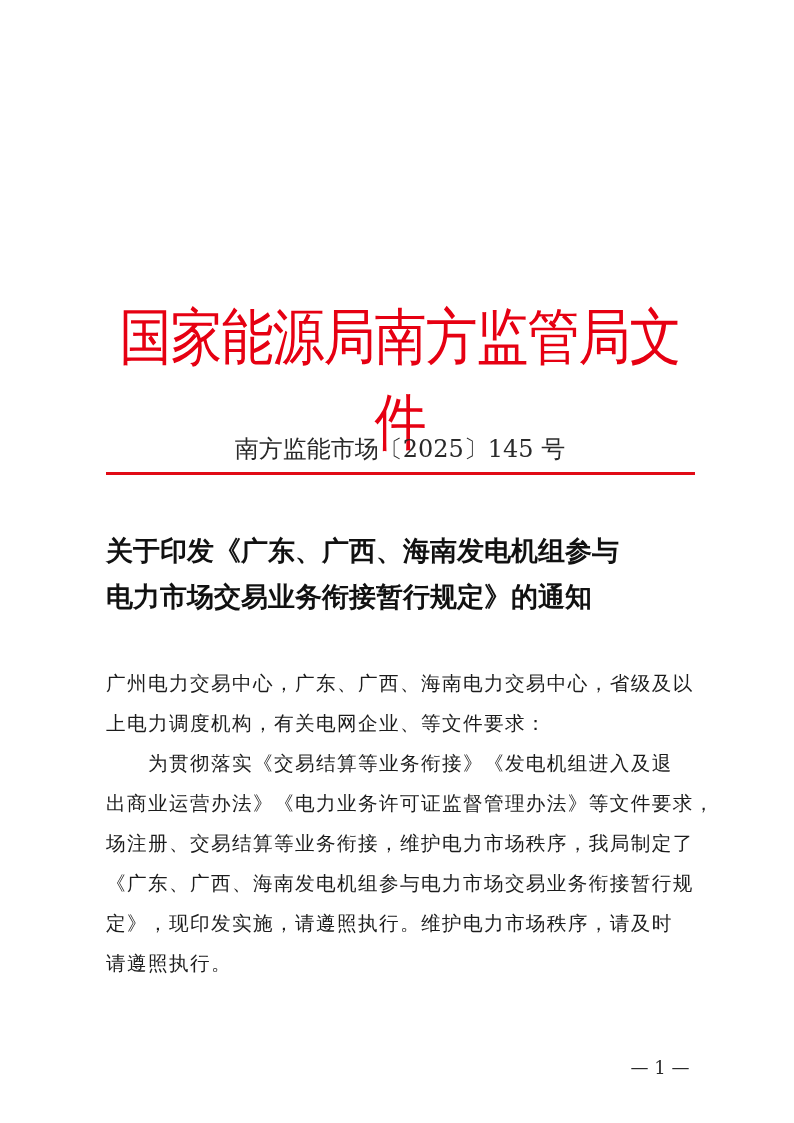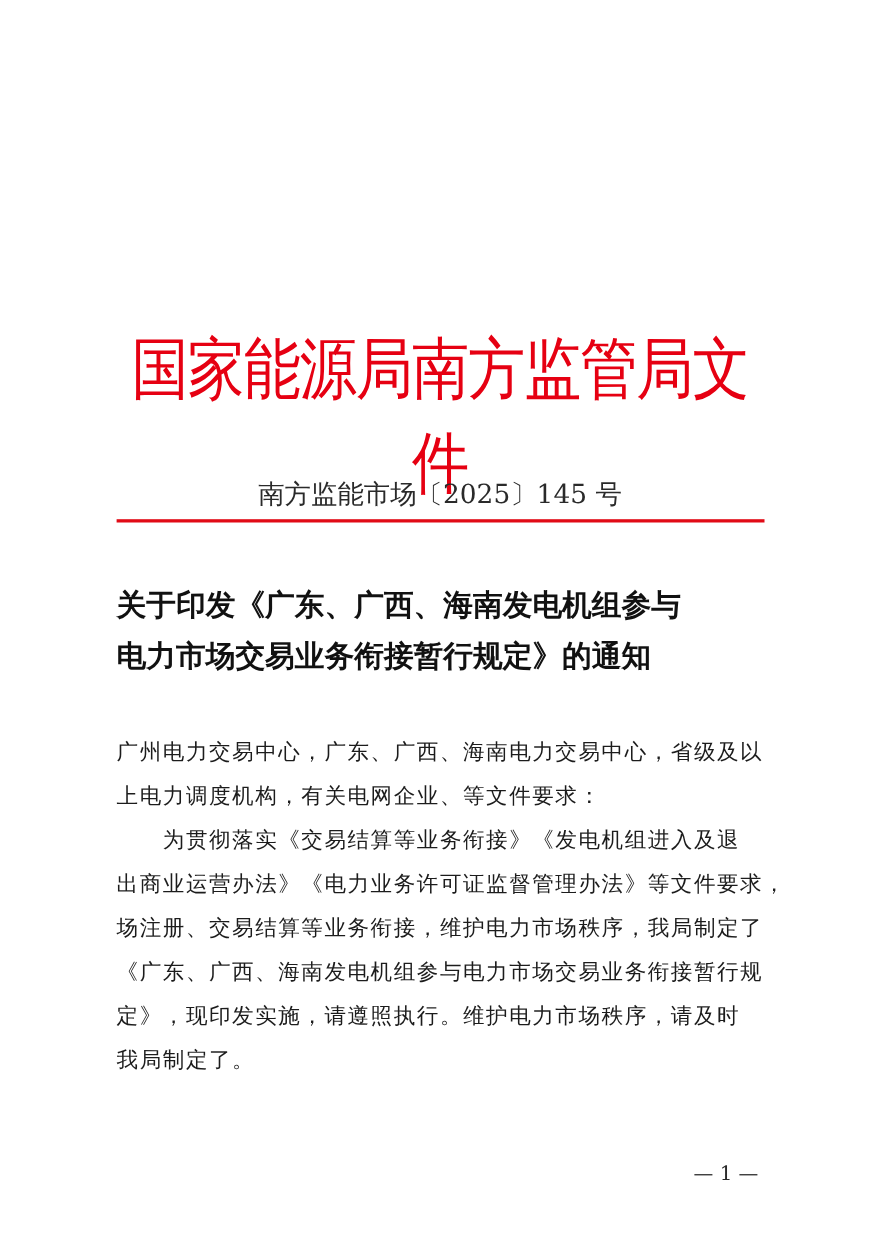--- a/index.html
+++ b/index.html
@@ -68,21 +68,21 @@
     }
     .title-line {
       display: block;
       white-space: nowrap;
     }
     .body {
       position: absolute;
       left: 106px;
       width: 590px;
       top: 632px;
-      font-family: Liberation Sans, sans-serif;
+      font-family: Liberation Serif, serif;
       font-size: 19.6px;
       line-height: 40px;
       color: #1c1c1c;
     }
     .body-line {
       display: block;
       white-space: nowrap;
       letter-spacing: 1.4px;
     }
     .page-number {
@@ -113,18 +113,18 @@
   </div>
 
   <div class="body">
     <span class="body-line">广州电力交易中心，广东、广西、海南电力交易中心，省级及以</span>
     <span class="body-line">上电力调度机构，有关电网企业、等文件要求：</span>
     <span class="body-line">　　为贯彻落实《交易结算等业务衔接》《发电机组进入及退</span>
     <span class="body-line">出商业运营办法》《电力业务许可证监督管理办法》等文件要求，</span>
     <span class="body-line">场注册、交易结算等业务衔接，维护电力市场秩序，我局制定了</span>
     <span class="body-line">《广东、广西、海南发电机组参与电力市场交易业务衔接暂行规</span>
     <span class="body-line">定》，现印发实施，请遵照执行。维护电力市场秩序，请及时</span>
-    <span class="body-line">我局制定了。</span>
+    <span class="body-line">请遵照执行。</span>
   </div>
 
   <div class="page-number">— 1 —</div>
 
 </div>
 
 </body></html>

